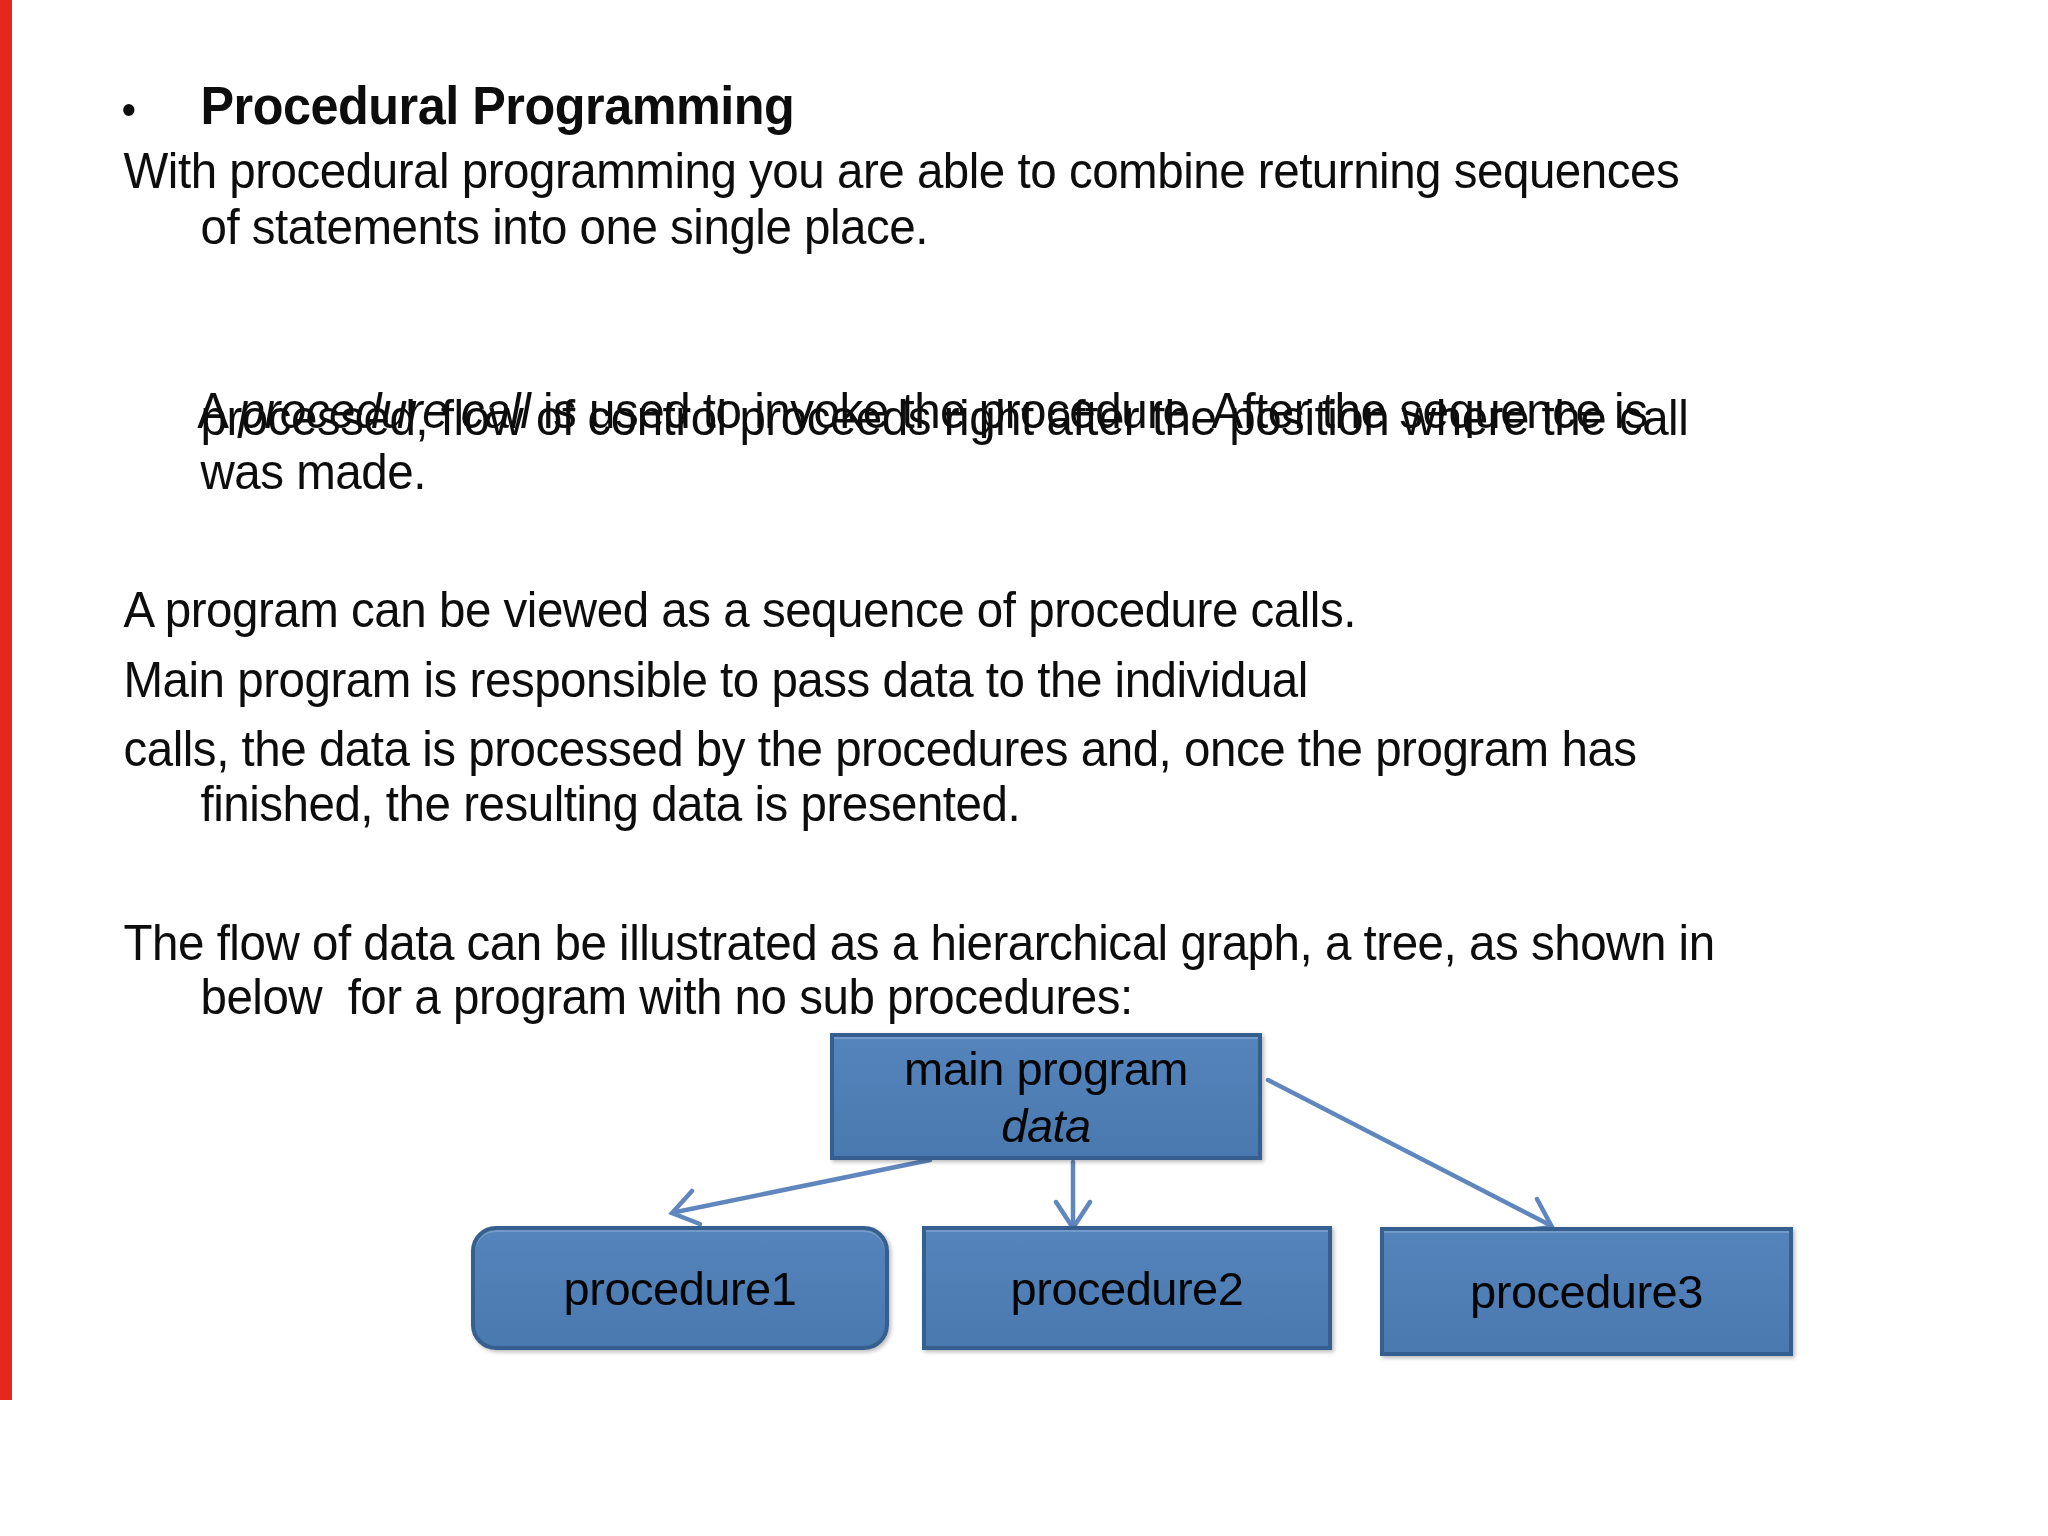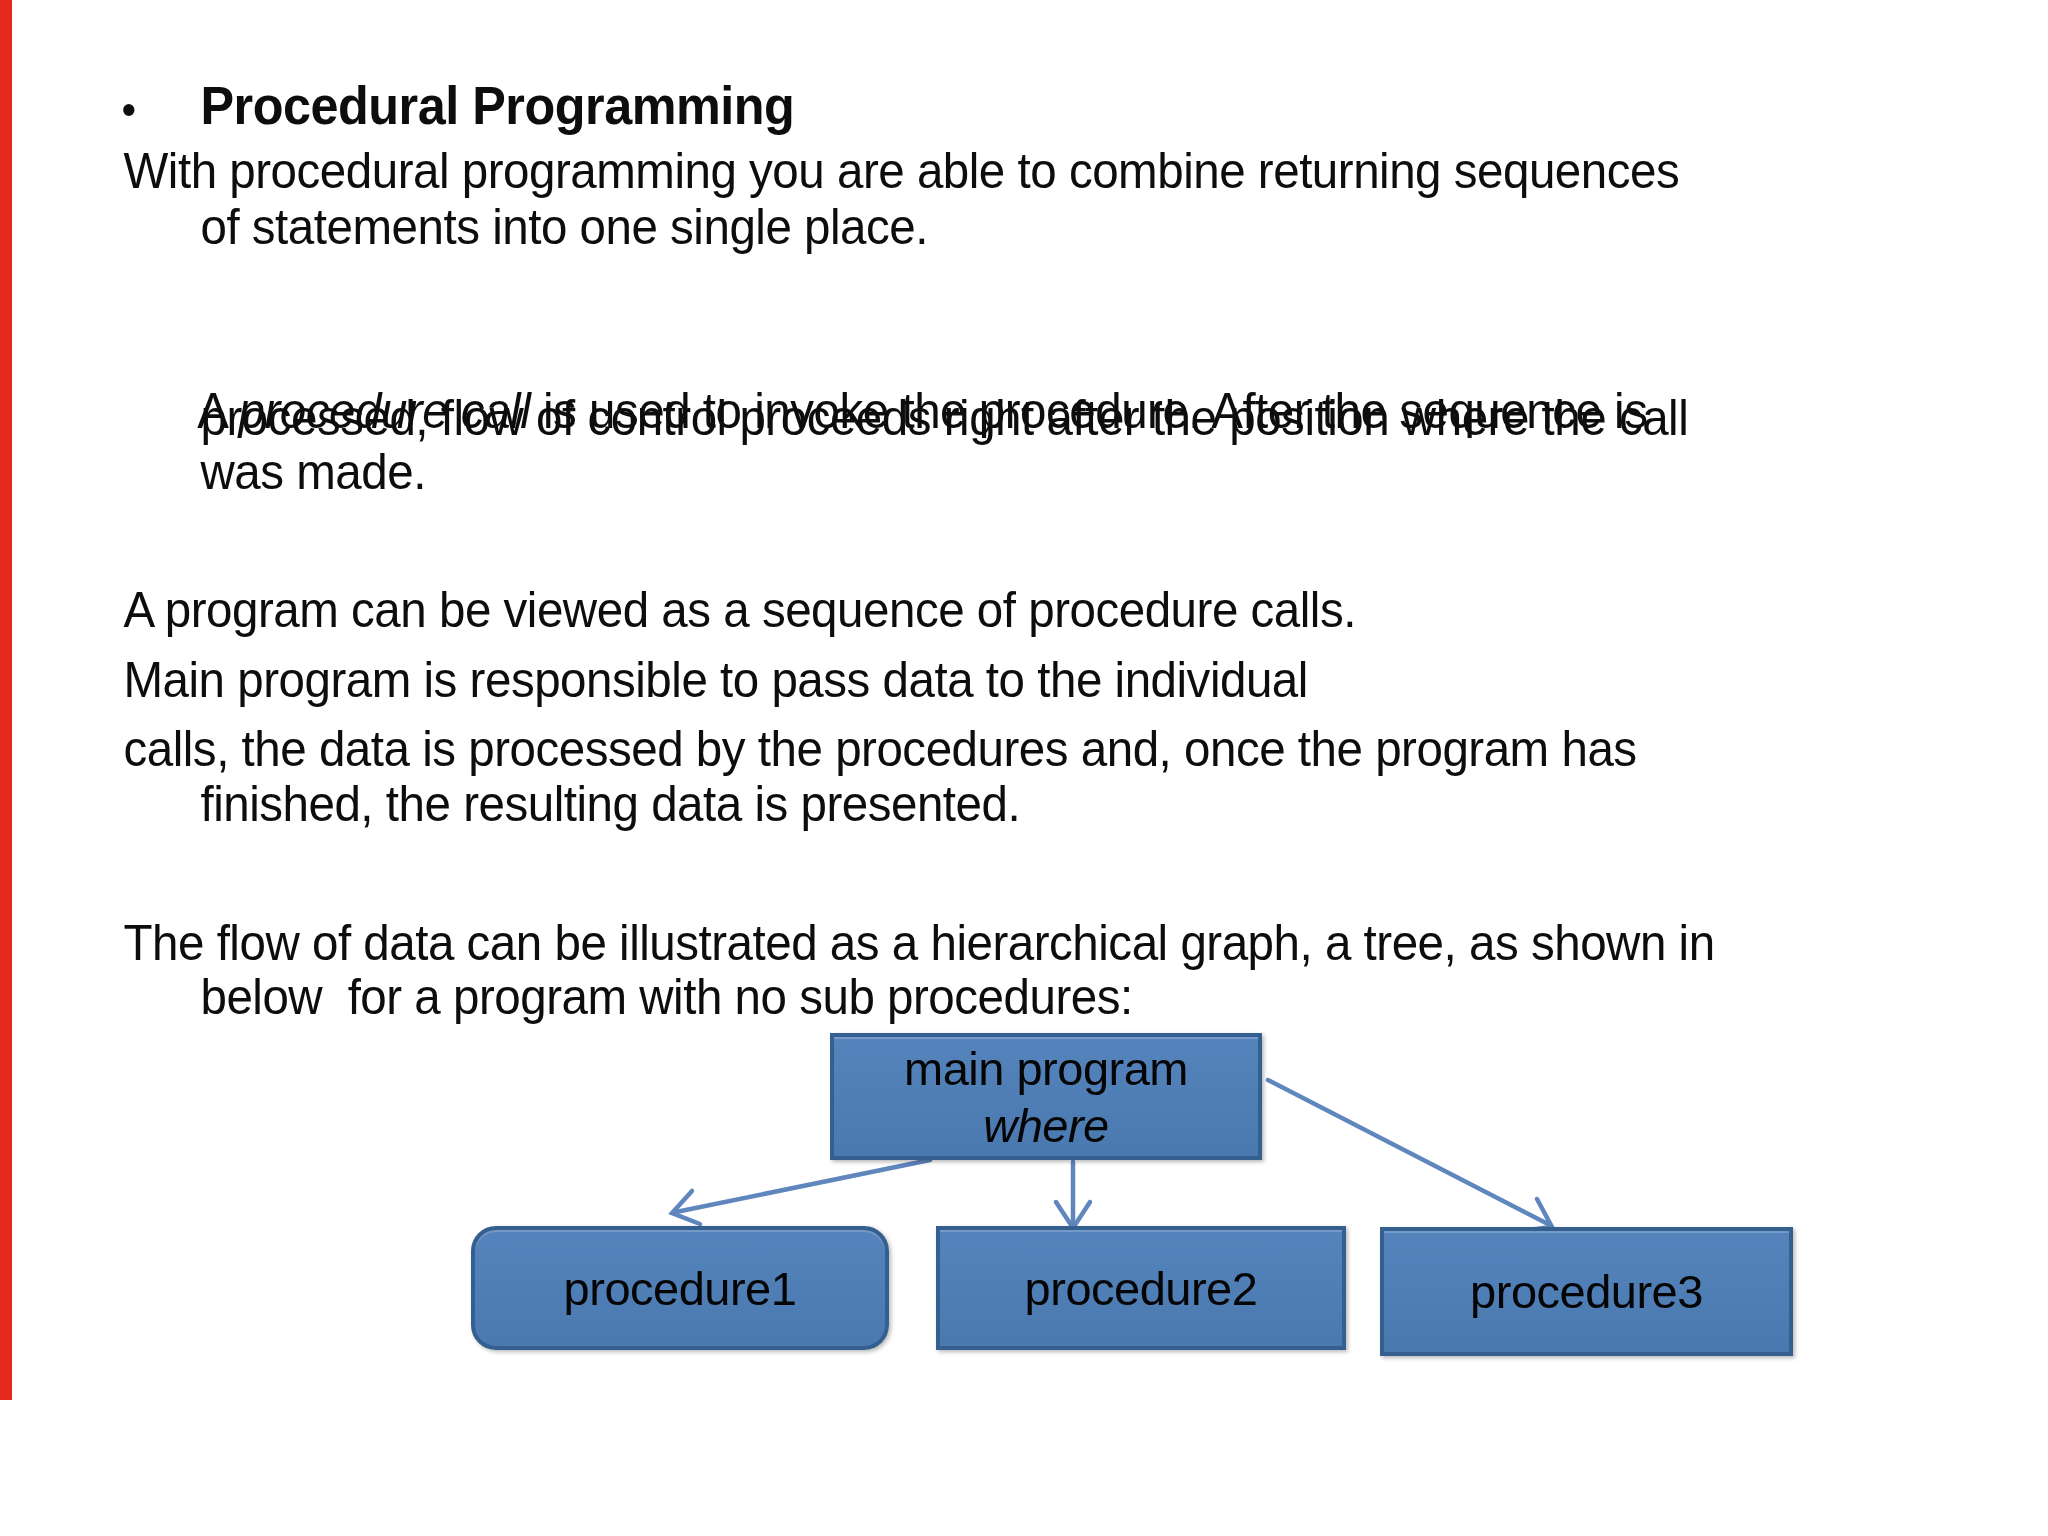--- a/index.html
+++ b/index.html
@@ -39,21 +39,21 @@
     position:absolute;
     box-sizing:border-box;
     background:linear-gradient(180deg,#5584bc 0%,#4a79b0 100%);
     border:4px solid #355f8e;
     box-shadow:2px 2px 4px rgba(0,0,0,0.28), inset 0 2px 0 rgba(255,255,255,0.18);
     display:flex;flex-direction:column;align-items:center;justify-content:center;
     font-size:47px;color:#050505;letter-spacing:-0.5px;
   }
   #box-main{left:830px;top:1033px;width:432px;height:127px;line-height:57px;}
   #box-p1{left:471px;top:1226px;width:418px;height:124px;border-radius:25px;}
-  #box-p2{left:922px;top:1226px;width:410px;height:124px;margin-left:14px;}
+  #box-p2{left:922px;top:1226px;width:410px;height:124px;}
   #box-p3{left:1380px;top:1227px;width:413px;height:129px;}
   #arrows{position:absolute;left:0;top:0;width:2048px;height:1536px;pointer-events:none;}
 </style>
 </head>
 <body>
 
 <div id="canvas">
 
   <div id="redbar"></div>
 
@@ -88,21 +88,21 @@
       <line x1="1073" y1="1162" x2="1073" y2="1222"></line>
       <polyline points="1056,1202 1073,1228 1090,1202"></polyline>
 
       <line x1="1268" y1="1080" x2="1548" y2="1224"></line>
       <polyline points="1537,1199 1552,1227 1521,1231"></polyline>
     </g>
   </svg>
 
   <div id="box-main" class="dbox">
     <div>main program</div>
-    <div class="it">where</div>
+    <div class="it">data</div>
   </div>
 
   <div id="box-p1" class="dbox">
     <div>procedure1</div>
   </div>
 
   <div id="box-p2" class="dbox">
     <div>procedure2</div>
   </div>
 

